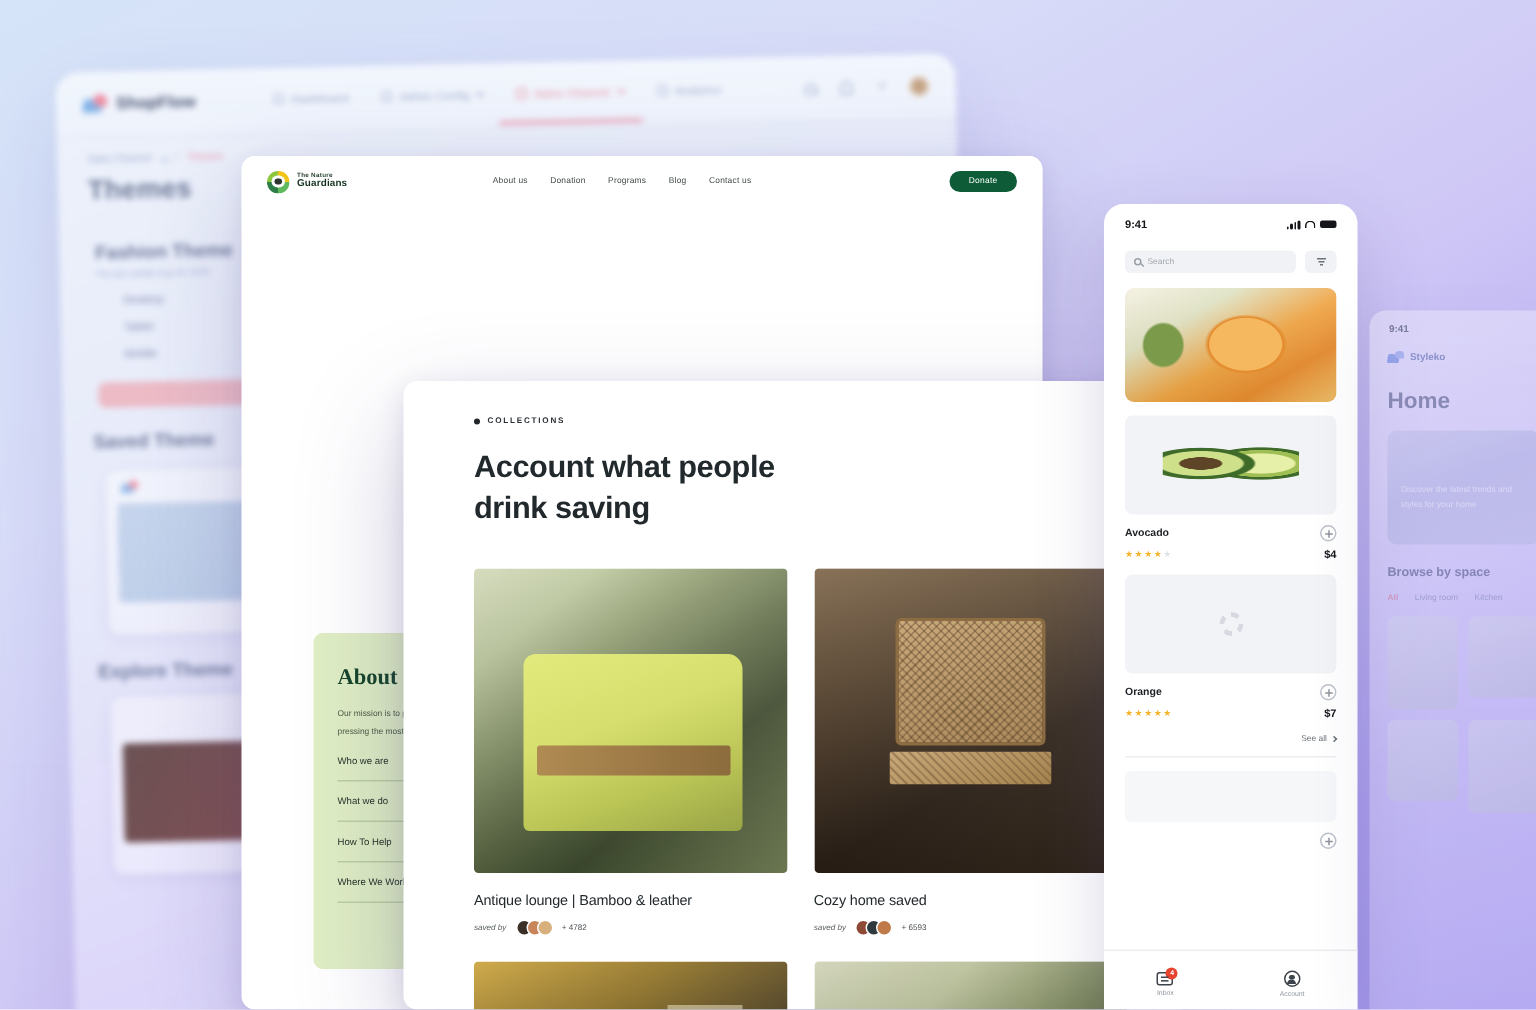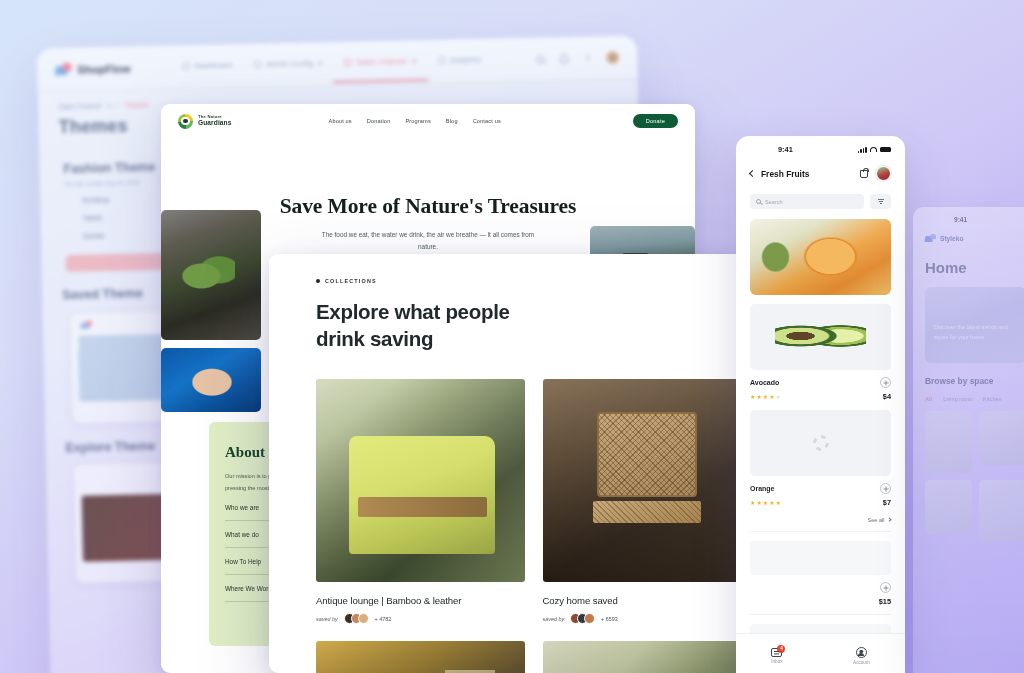--- a/index.html
+++ b/index.html
@@ -314,21 +314,21 @@
     position: absolute; left: 736px; top: 136px;
     width: 169px; height: 537px;
     background: #fff; border-radius: 13px 13px 0 0;
     box-shadow: 0 18px 48px rgba(60,50,120,.20);
     overflow: hidden; padding: 0 11px;
   }
   .p-status {
     display: flex; align-items: center; justify-content: space-between;
     padding: 9px 3px 0 3px;
   }
-  .p-time { font-size: 7.4px; font-weight: 700; color: #14161a; margin-left: 28px; }
+  .p-time { font-size: 7.4px; font-weight: 700; color: #14161a; }
   .p-sys { display: flex; align-items: center; gap: 3px; }
   .bars { display: flex; align-items: flex-end; gap: 1px; height: 6px; }
   .bars i { display:block; width:1.6px; background:#14161a; border-radius:1px; }
   .bars i:nth-child(1){height:2px}.bars i:nth-child(2){height:3.2px}
   .bars i:nth-child(3){height:4.4px}.bars i:nth-child(4){height:6px}
   .wifi { width: 7px; height: 5px; border: 1.4px solid #14161a; border-bottom: none; border-radius: 7px 7px 0 0; }
   .batt { width: 11px; height: 5.5px; background: #14161a; border-radius: 1.5px; }
 
   .p-head {
     display: flex; align-items: center; gap: 6px; padding: 12px 3px 0 3px;
@@ -601,49 +601,38 @@
     <div id="site-menu">
       <span class="smi">About us</span>
       <span class="smi">Donation</span>
       <span class="smi">Programs</span>
       <span class="smi">Blog</span>
       <span class="smi">Contact us</span>
     </div>
     <div id="donate-top">Donate</div>
   </div>
 
-  <div id="hero">
-    <div class="hero-img" id="hero-img-l"></div>
-    <div class="hero-img" id="hero-img-r"></div>
-    <div class="hero-img" id="hero-img-b"></div>
-    <div id="hero-h1">Save More of Nature's Treasures</div>
-    <div id="hero-sub">The food we eat, the water we drink, the air we breathe — it all comes from nature.</div>
-    <div id="hero-btns">
-      <span class="hbtn ghost">Join us</span>
-      <span class="hbtn solid">Donate</span>
-    </div>
-  </div>
 
   <div id="about">
     <h2>About</h2>
     <div class="atxt">Our mission is to protect and restore nature, pressing the most urgent challenges.</div>
     <div class="acc-item">Who we are</div>
     <div class="acc-item">What we do</div>
     <div class="acc-item">How To Help</div>
     <div class="acc-item">Where We Work</div>
   </div>
 </div>
 
 <div id="collections">
   <div id="col-eyebrow">
     <span class="dot"></span>
     <span class="lbl">COLLECTIONS</span>
   </div>
   <div id="col-h2">
-    <span style="display:block">Explore what people</span>
+    <span style="display:block">Account what people</span>
     <span style="display:block">drink saving</span>
   </div>
 
   <div id="col-grid">
 
     <div class="ccard">
       <div class="cimg chair"></div>
       <div class="ctitle">Antique lounge | Bamboo &amp; leather</div>
       <div class="cmeta">
         <span class="lab">saved by</span>
@@ -688,28 +677,20 @@
           <i></i>
           <i></i>
           <i></i>
           <i></i>
         </span>
       <span class="wifi"></span>
       <span class="batt"></span>
     </span>
   </div>
 
-  <div class="p-head">
-    <span class="back-chev"></span>
-    <span class="p-title">Fresh Fruits</span>
-    <span class="p-head-right">
-      <span class="cart-ico"></span>
-      <span class="p-ava"></span>
-    </span>
-  </div>
 
   <div class="p-searchrow">
     <div class="p-search">
       <span class="mag"></span>
       <span class="ph">Search</span>
     </div>
     <div class="p-filter">
       <span class="fil-ico">
           <i></i>
           <i></i>
@@ -756,29 +737,20 @@
       </span>
       <span class="p-price">$7</span>
     </div>
   </div>
 
   <div class="p-seeall">
     <span class="t">See all</span>
     <span class="ch"></span>
   </div>
 
-  <div class="p-mini">
-    <div class="p-mini-img"></div>
-    <div class="p-prow">
-      <span class="p-add" style="margin-left:auto"></span>
-    </div>
-    <div class="p-prow2">
-      <span class="p-price" style="margin-left:auto">$15</span>
-    </div>
-  </div>
 
   <div class="p-mini">
     <div class="p-mini-img"></div>
     <div class="p-prow">
       <span class="p-add" style="margin-left:auto"></span>
     </div>
 
   </div>
 
   <div class="p-tabbar">

